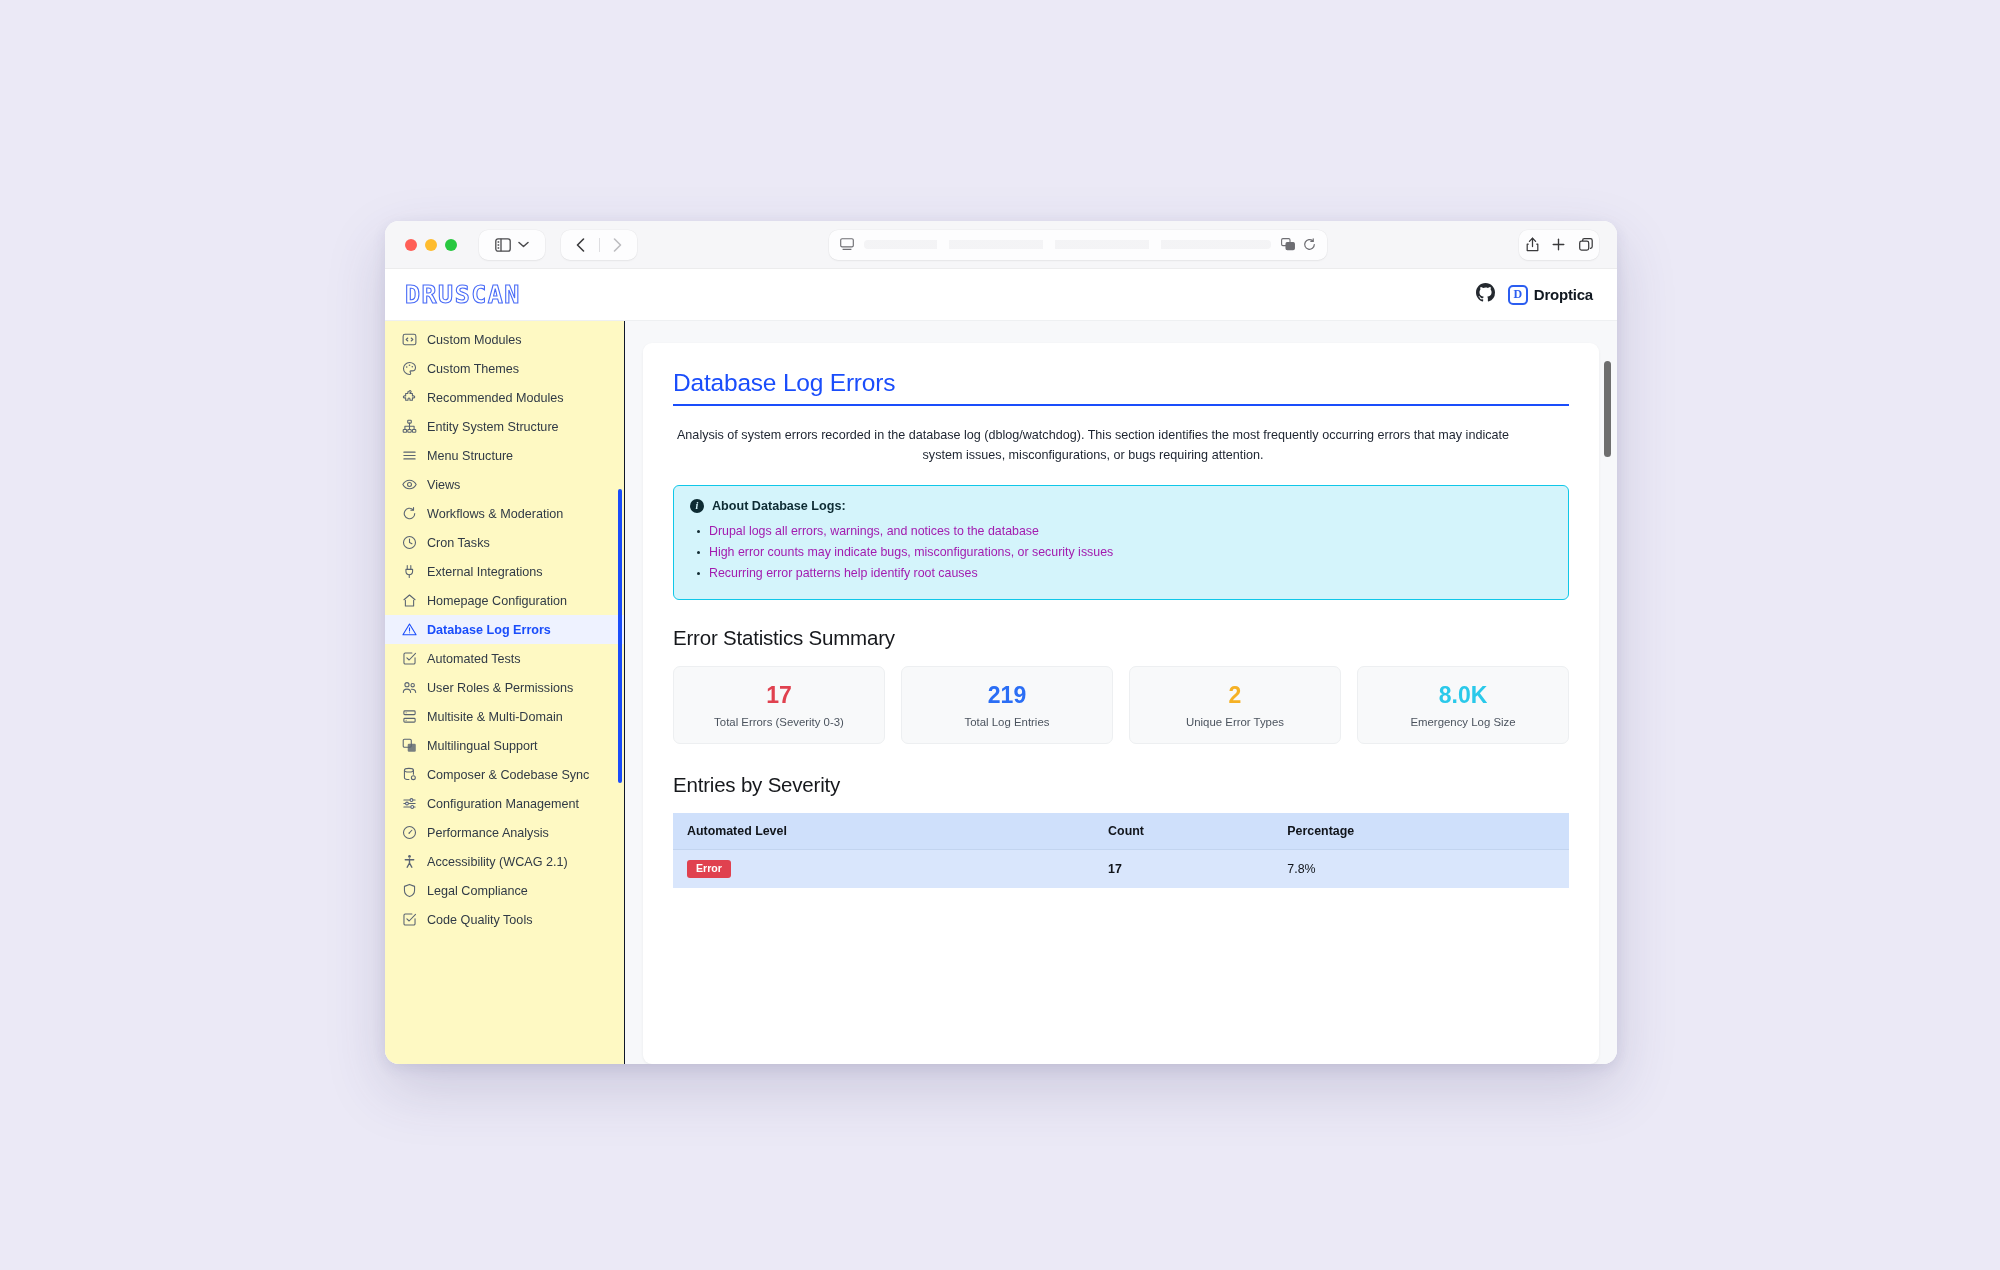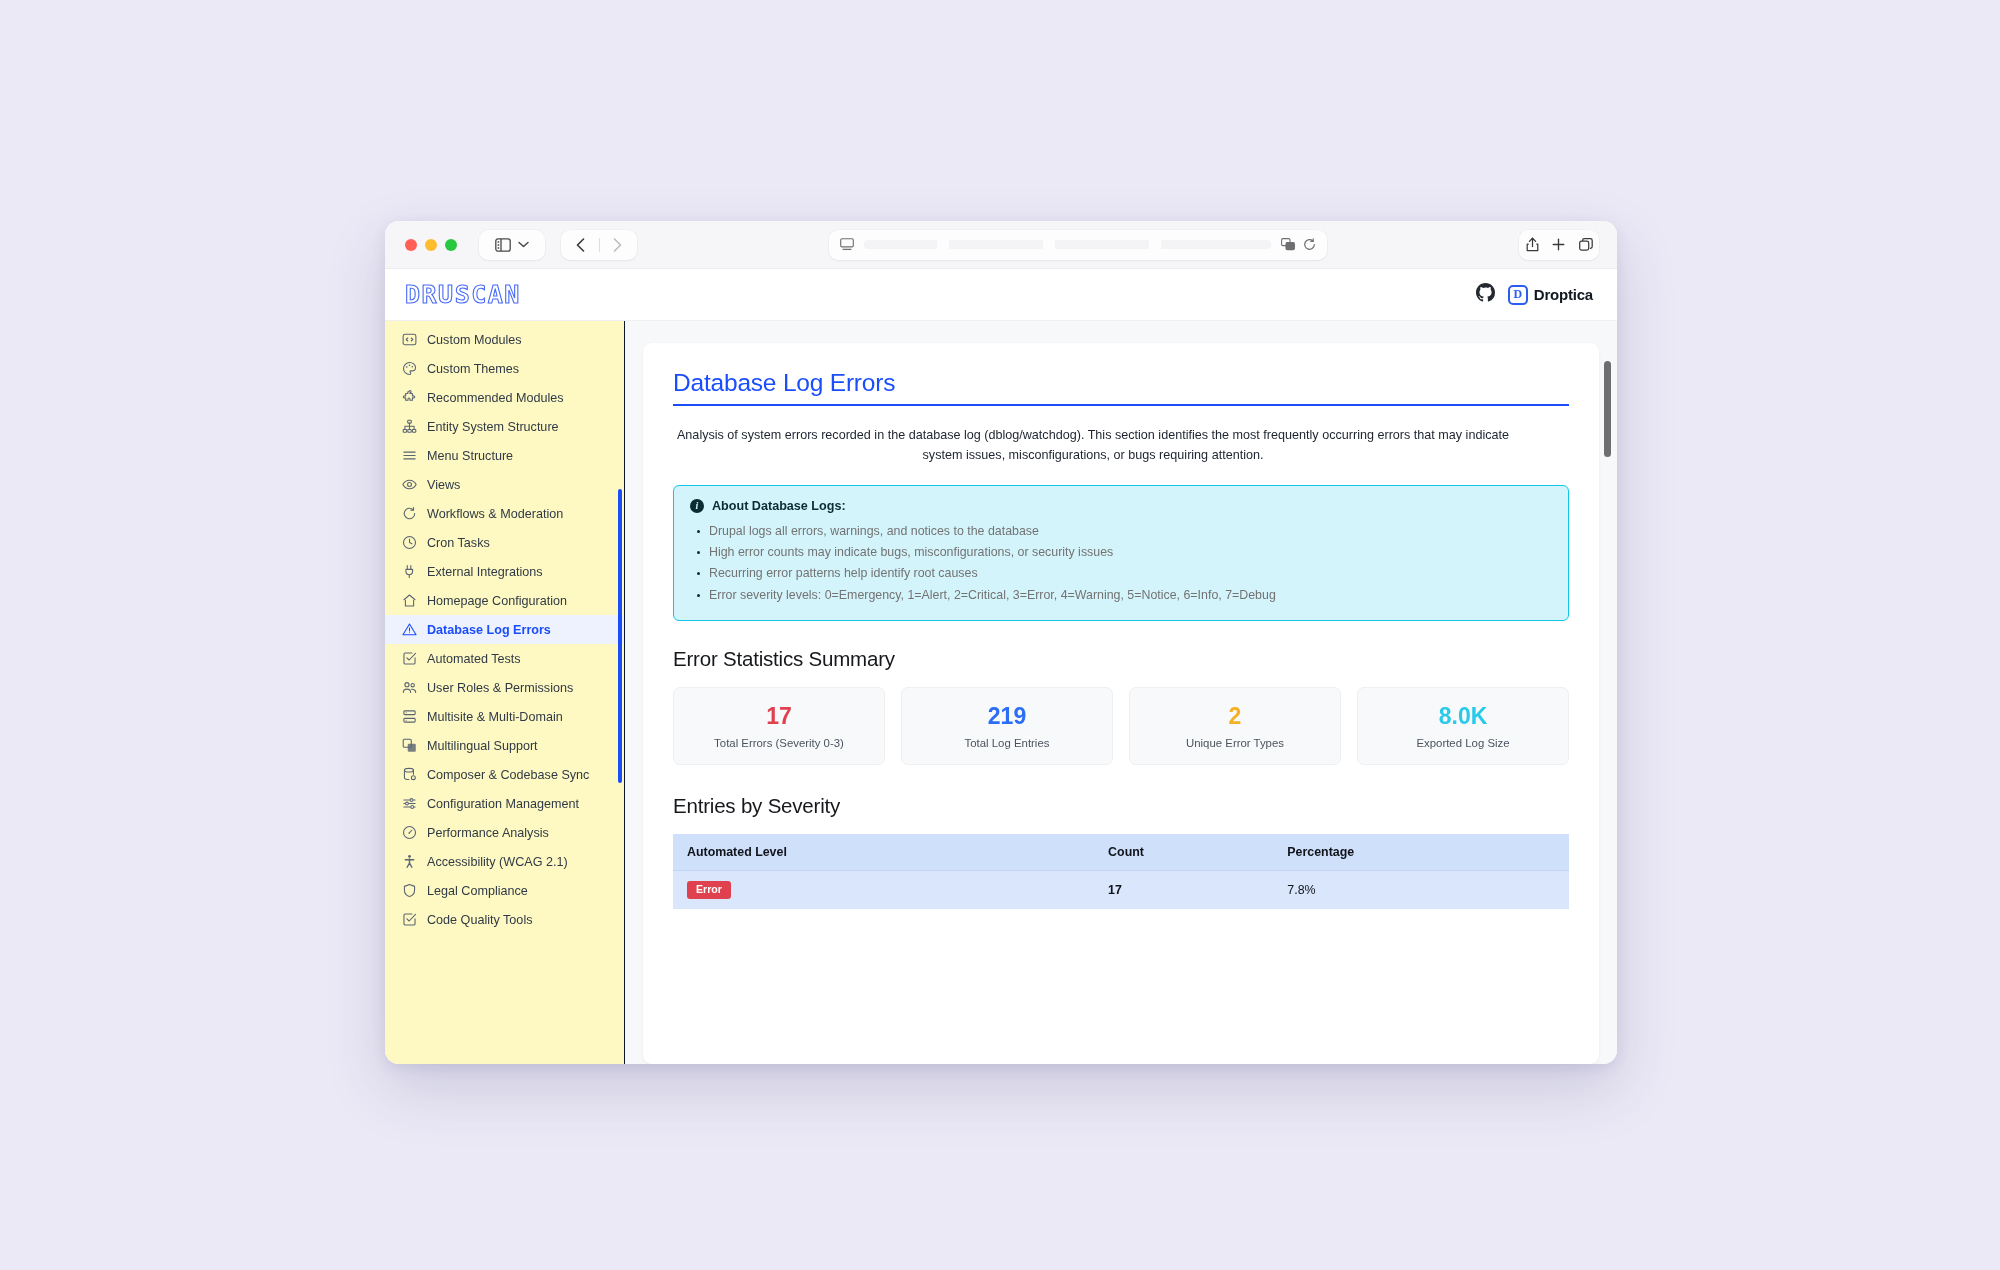--- a/index.html
+++ b/index.html
@@ -235,21 +235,21 @@
   .callout-i {
     width: 14px; height: 14px; border-radius: 50%;
     background: #0d2b33; color: #d4f4fb;
     font-size: 10px; font-weight: 700; font-style: italic;
     display: flex; align-items: center; justify-content: center;
     font-family: "Liberation Serif", serif;
   }
   .callout ul { list-style: none; }
   .callout li {
     font-size: 12.4px;
-    color: #737373;
+    color: #a21caf;
     line-height: 1.72;
     padding-left: 19px;
     position: relative;
   }
   .callout li::before {
     content: "";
     position: absolute;
     left: 7px; top: 9px;
     width: 3px; height: 3px;
     border-radius: 50%;
@@ -641,41 +641,40 @@
 
         <div class="callout">
           <div class="callout-head">
             <span class="callout-i">i</span>
             <span>About Database Logs:</span>
           </div>
           <ul id="callout-list">
               <li>Drupal logs all errors, warnings, and notices to the database</li>
               <li>High error counts may indicate bugs, misconfigurations, or security issues</li>
               <li>Recurring error patterns help identify root causes</li>
-              <li>Error severity levels: 0=Emergency, 1=Alert, 2=Critical, 3=Error, 4=Warning, 5=Notice, 6=Info, 7=Debug</li>
             </ul>
         </div>
 
         <h2 class="section-title">Error Statistics Summary</h2>
         <div class="stats-row" id="stats-row">
             <div class="stat-card">
               <div class="stat-value" style="color: rgb(224, 65, 79);">17</div>
               <div class="stat-label">Total Errors (Severity 0-3)</div>
             </div>
             <div class="stat-card">
               <div class="stat-value" style="color: rgb(43, 110, 245);">219</div>
               <div class="stat-label">Total Log Entries</div>
             </div>
             <div class="stat-card">
               <div class="stat-value" style="color: rgb(245, 177, 37);">2</div>
               <div class="stat-label">Unique Error Types</div>
             </div>
             <div class="stat-card">
               <div class="stat-value" style="color: rgb(42, 201, 234);">8.0K</div>
-              <div class="stat-label">Exported Log Size</div>
+              <div class="stat-label">Emergency Log Size</div>
             </div>
           </div>
 
         <h2 class="section-title">Entries by Severity</h2>
         <table class="tbl">
           <thead>
               <tr id="tbl-head">
                 <th class="col-sev">Automated Level</th>
                 <th class="col-cnt">Count</th>
                 <th class="">Percentage</th>

